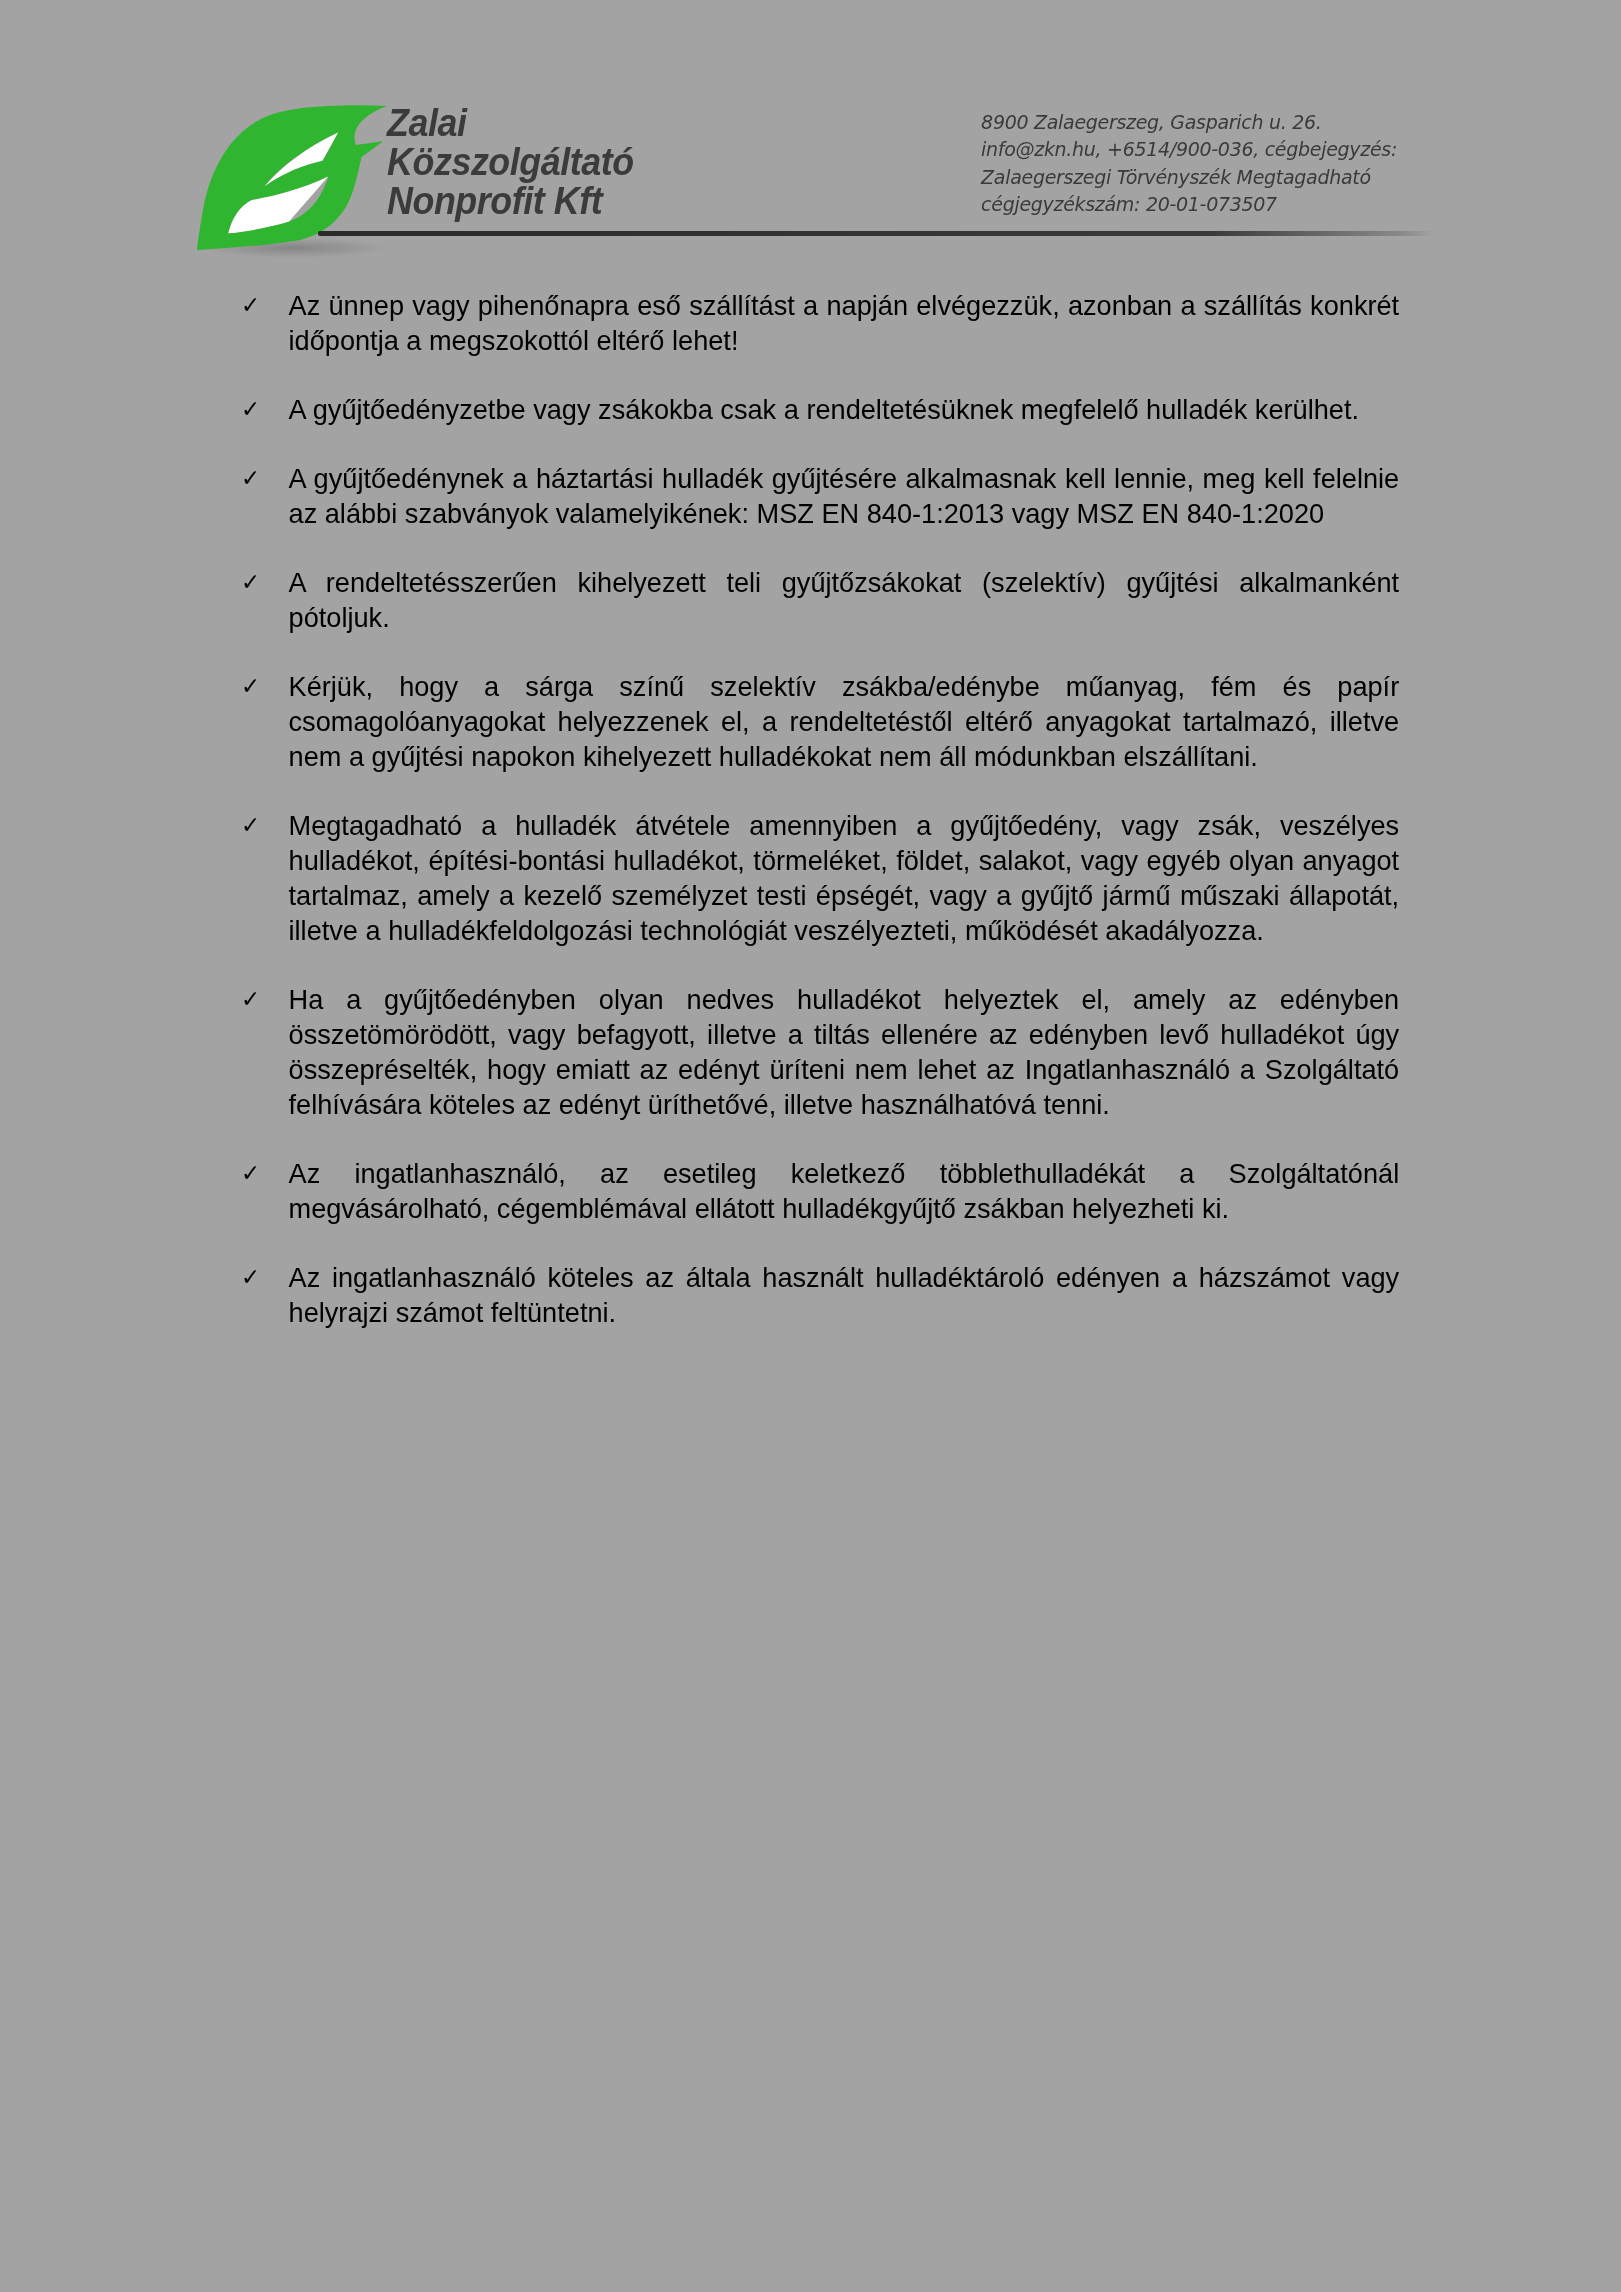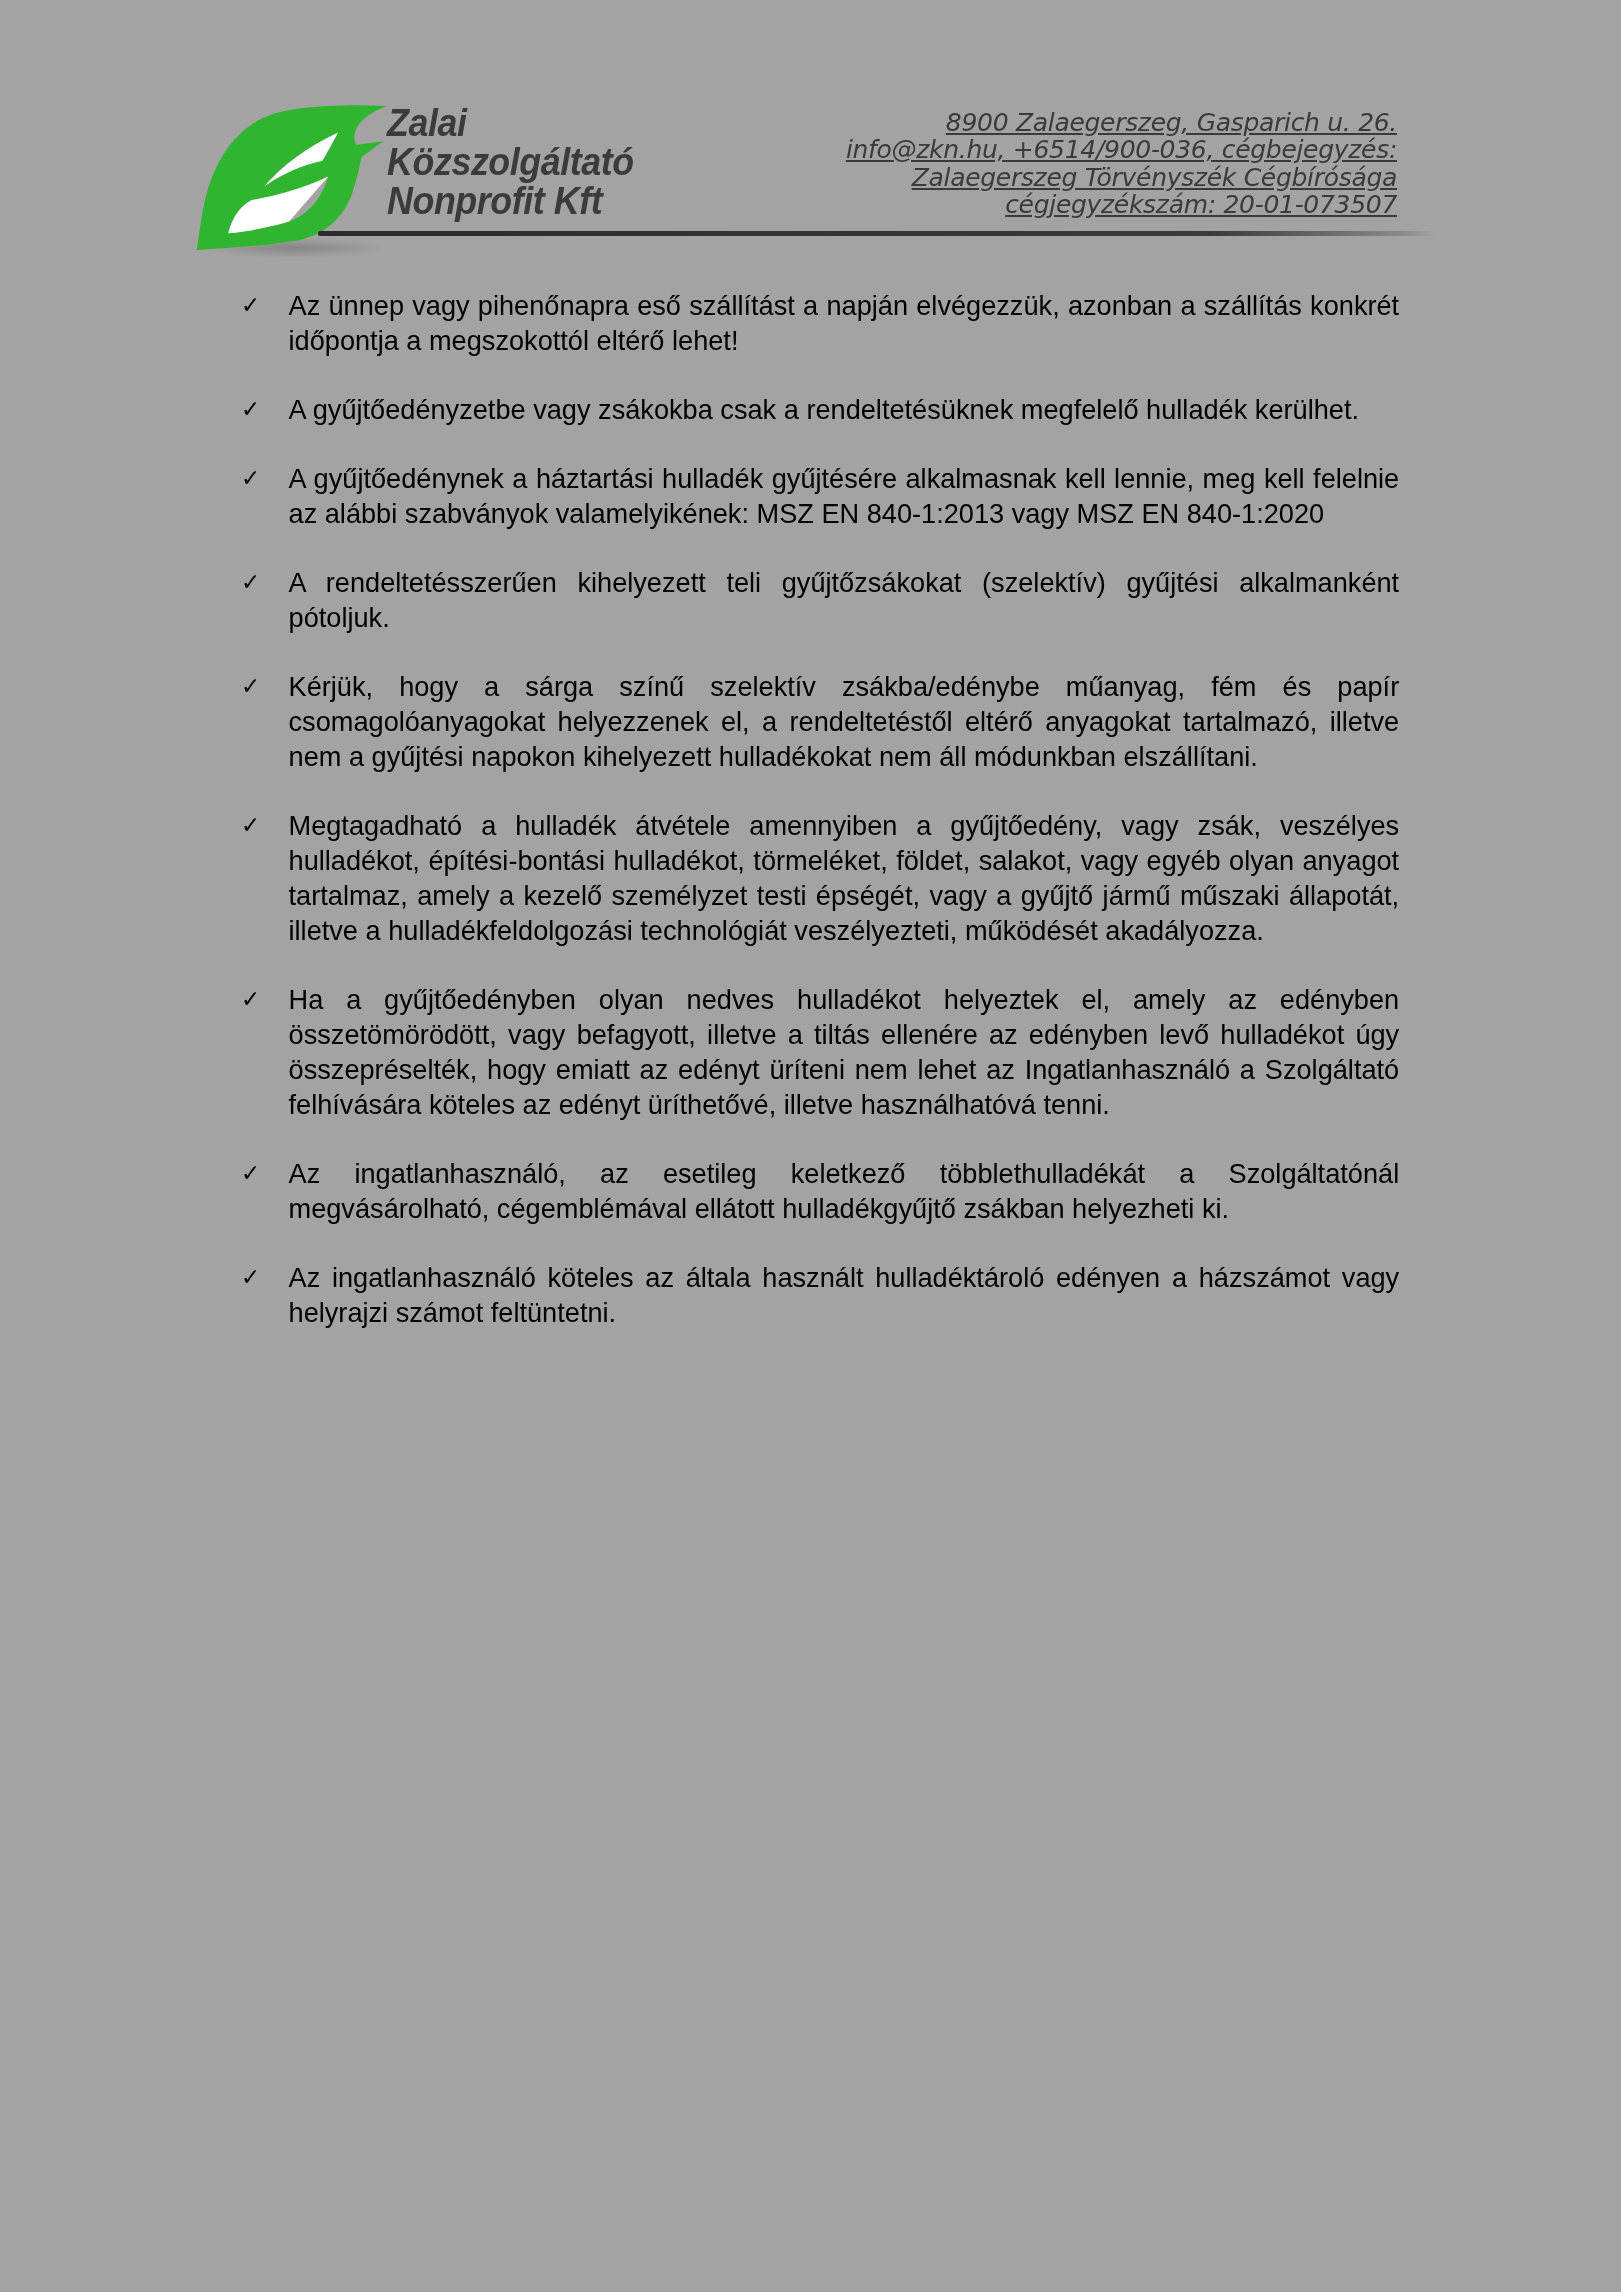--- a/index.html
+++ b/index.html
@@ -69,28 +69,27 @@
       top: 138px;
       width: 1117px;
       height: 4.9px;
       background: linear-gradient(to right, #2a2a2a 0%, #3a3a3a 80%, rgba(120,120,120,0.6) 97%, rgba(200,200,200,0) 100%);
       border-radius: 2px;
     }
     .contact-block {
       position: absolute;
       right: 39px;
       top: 15.7px;
-      text-align: right;
+      text-align: left;
       font-family: "DejaVu Sans", sans-serif;
       font-style: italic;
-      font-size: 25px;
+      font-size: 19px;
       line-height: 27.4px;
       color: #3a3a3a;
       letter-spacing: -0.3px;
-      text-decoration: underline;
     }
     .contact-block div {
       white-space: nowrap;
     }
 
     
     .rules-list {
       position: absolute;
       left: 241px;
       top: 288px;
@@ -160,21 +159,21 @@
 
     <div class="company-name">
       <div>Zalai</div>
       <div>Közszolgáltató</div>
       <div>Nonprofit Kft</div>
     </div>
 
     <div class="contact-block">
       <div>8900 Zalaegerszeg, Gasparich u. 26.</div>
       <div>info@zkn.hu, +6514/900-036, cégbejegyzés:</div>
-      <div>Zalaegerszeg Törvényszék Cégbírósága</div>
+      <div>Zalaegerszegi Törvényszék Megtagadható</div>
       <div>cégjegyzékszám: 20-01-073507</div>
     </div>
 
     <div class="header-rule"></div>
   </div>
 
   <ul class="rules-list">
     <li class="rule-item">
       <span class="rule-check">✓</span>
       <span class="rule-text">Az ünnep vagy pihenőnapra eső szállítást a napján elvégezzük, azonban a szállítás konkrét időpontja a megszokottól eltérő lehet!</span>

